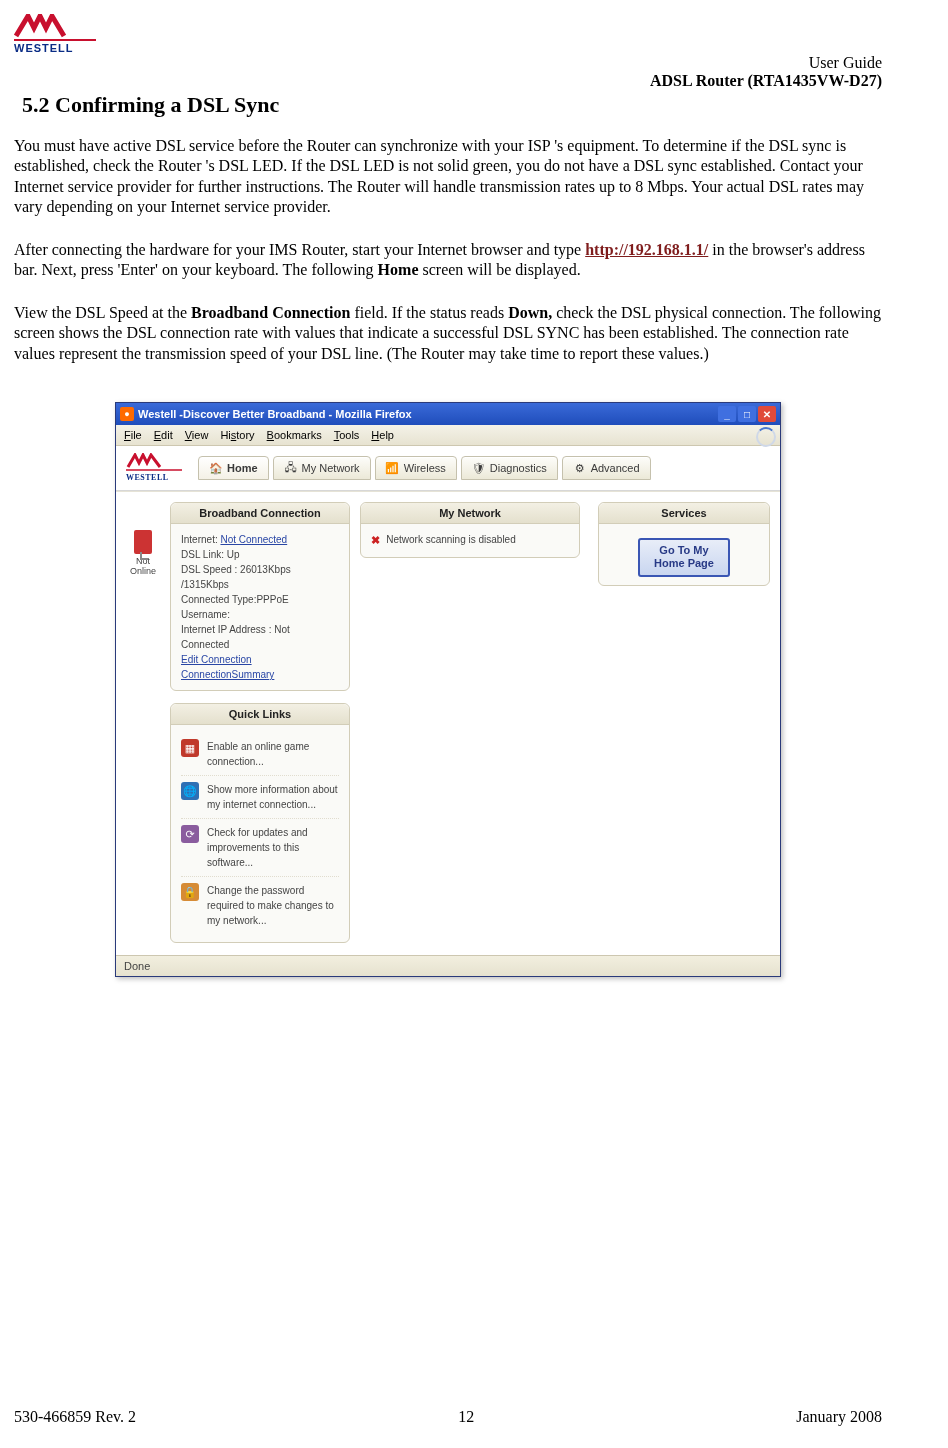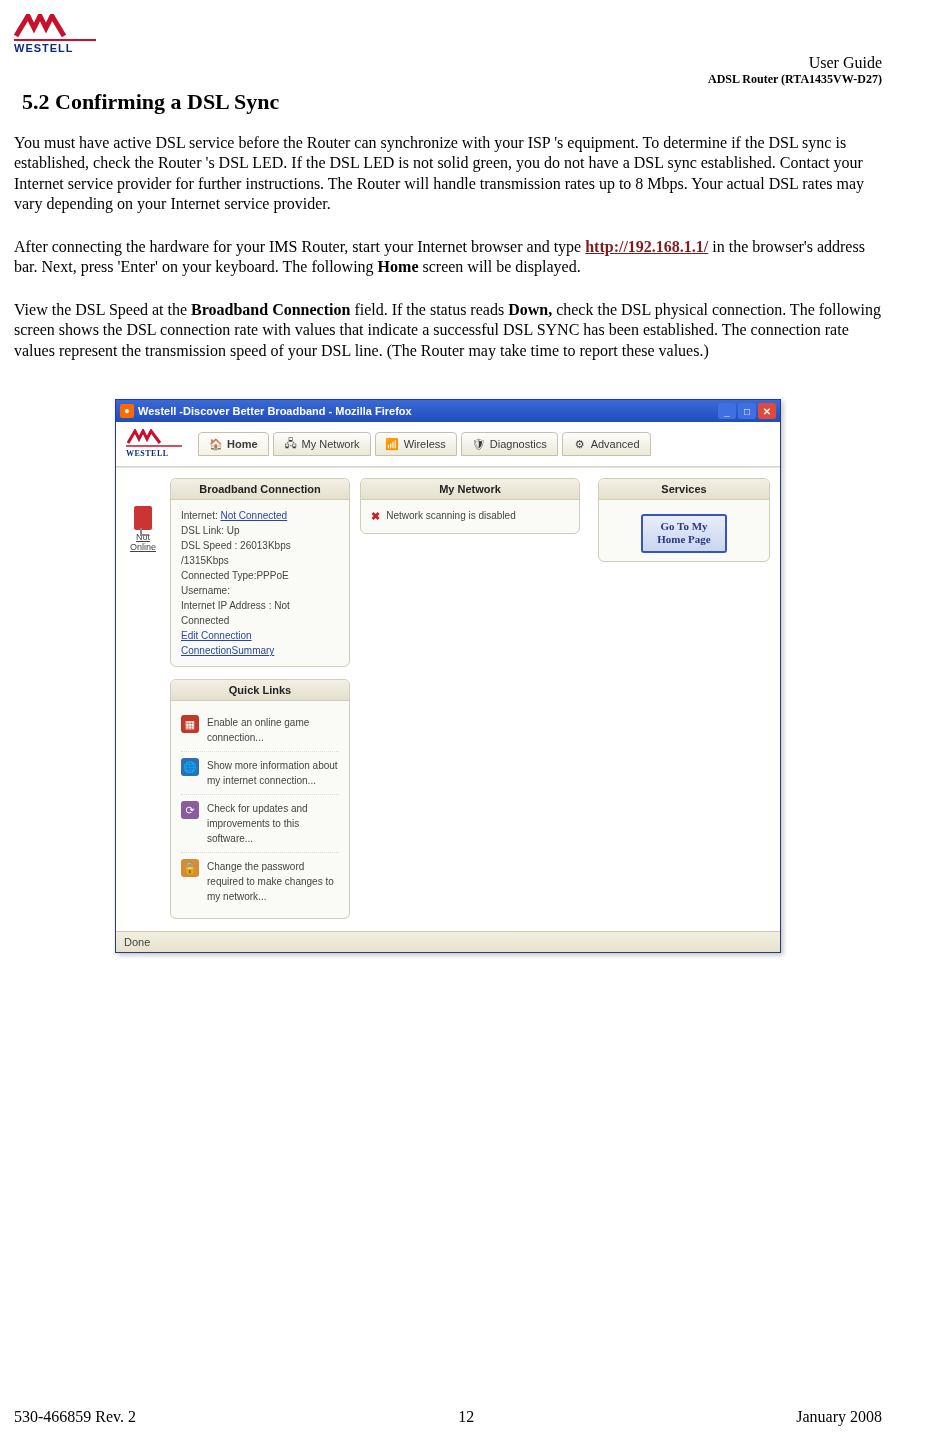--- a/index.html
+++ b/index.html
@@ -25,21 +25,21 @@
   .logo-svg { }
   .header-row {
     display: flex;
     justify-content: flex-end;
     align-items: flex-end;
     font-size: 16px;
     margin-top: -2px;
     flex-direction: column;
   }
   .header-left { font-size: 16px; }
-  .header-right { font-size: 12px; font-weight: bold; }
+  .header-right { font-size: 16px; font-weight: bold; }
   h2.section-title {
     font-size: 22px;
     font-weight: bold;
     margin: 2px 0 18px 8px;
   }
   p.body {
     font-size: 16px;
     line-height: 1.28;
     margin: 0 0 22px 0;
     max-width: 920px;
@@ -123,21 +123,20 @@
   .content-row{
     background:#fff;
     padding:10px 10px 12px 10px;
     display:flex; gap:10px; align-items:flex-start;
     border-top:1px solid #e6e3d6;
   }
   .notonline{
     width:34px; text-align:center; font-size:9px; color:#444;
     display:flex; flex-direction:column; align-items:center; gap:2px;
     margin-top:28px;
-    text-decoration:underline;
   }
   .notonline .plug{
     width:18px; height:24px; background:#c33; border-radius:2px;
     position:relative;
   }
   .notonline .plug::after{
     content:""; position:absolute; bottom:-6px; left:6px; width:6px; height:6px;
     border-left:2px solid #888; border-bottom:2px solid #888;
   }
   .boxcol{ flex:1; display:flex; flex-direction:column; gap:12px;}
@@ -154,21 +153,20 @@
   }
   .panel .pbody{ padding:8px 10px; font-size:10px; color:#444; line-height:1.5;}
   .link{ color:#2946a5; text-decoration:underline; cursor:pointer;}
   .mid-col{ width:220px; }
   .right-col{ width:180px; display:flex; justify-content:center;}
   .srvbtn{
     border:2px solid #3a56b4; background:linear-gradient(#e8edf8,#c9d6f0);
     color:#283a86; font-weight:bold; font-size:11px; text-align:center;
     padding:4px 14px; border-radius:3px; cursor:pointer; line-height:1.2;
     margin-top:6px;
-    font-family:Liberation Serif, serif;
   }
   .xicon{ color:#c22; font-weight:bold; font-size:11px; margin-right:6px;}
   .ql-item{ display:flex; gap:8px; align-items:flex-start; padding:6px 0; border-bottom:1px dotted #e1ddcf;}
   .ql-item:last-child{border-bottom:none;}
   .ql-ico{ width:18px; height:18px; border-radius:3px; display:flex; align-items:center; justify-content:center; font-size:11px; color:#fff; flex:0 0 18px;}
   .ql1{background:#c0392b;} .ql2{background:#2e6fb4;} .ql3{background:#8a5c9e;} .ql4{background:#d68b35;}
   .statusbar{
     background:linear-gradient(#f2efdf,#e6e2cf);
     border-top:1px solid #cdc7b0;
     height:20px; display:flex; align-items:center; padding:0 8px; font-size:11px; color:#444;
@@ -217,20 +215,30 @@
           <span class="ff-title-icon">●</span>
           <span>Westell -Discover Better Broadband - Mozilla Firefox</span>
         </div>
         <div class="win-btns">
           <div class="win-btn win-min">_</div>
           <div class="win-btn win-max">□</div>
           <div class="win-btn win-close">✕</div>
         </div>
       </div>
 
+      <div class="ff-menubar">
+        <span><u>F</u>ile</span>
+        <span><u>E</u>dit</span>
+        <span><u>V</u>iew</span>
+        <span>Hi<u>s</u>tory</span>
+        <span><u>B</u>ookmarks</span>
+        <span><u>T</u>ools</span>
+        <span><u>H</u>elp</span>
+        <span class="ff-throbber"></span>
+      </div>
 
       <div class="page-top">
         <div class="westell-logo-small">
           <svg width="56" height="30" viewBox="0 0 56 30">
             <path d="M2 14 L9 2 L13 10 L17 2 L21 10 L25 2 L34 14" stroke="#c8102e" stroke-width="3" fill="none"></path>
             <line x1="0" y1="17" x2="56" y2="17" stroke="#c8102e" stroke-width="1.5"></line>
             <text x="0" y="27" font-family="Arial Black" font-size="8" font-weight="900" fill="#0a2c85" letter-spacing="0.5">WESTELL</text>
           </svg>
         </div>
         <div class="tabbar">

